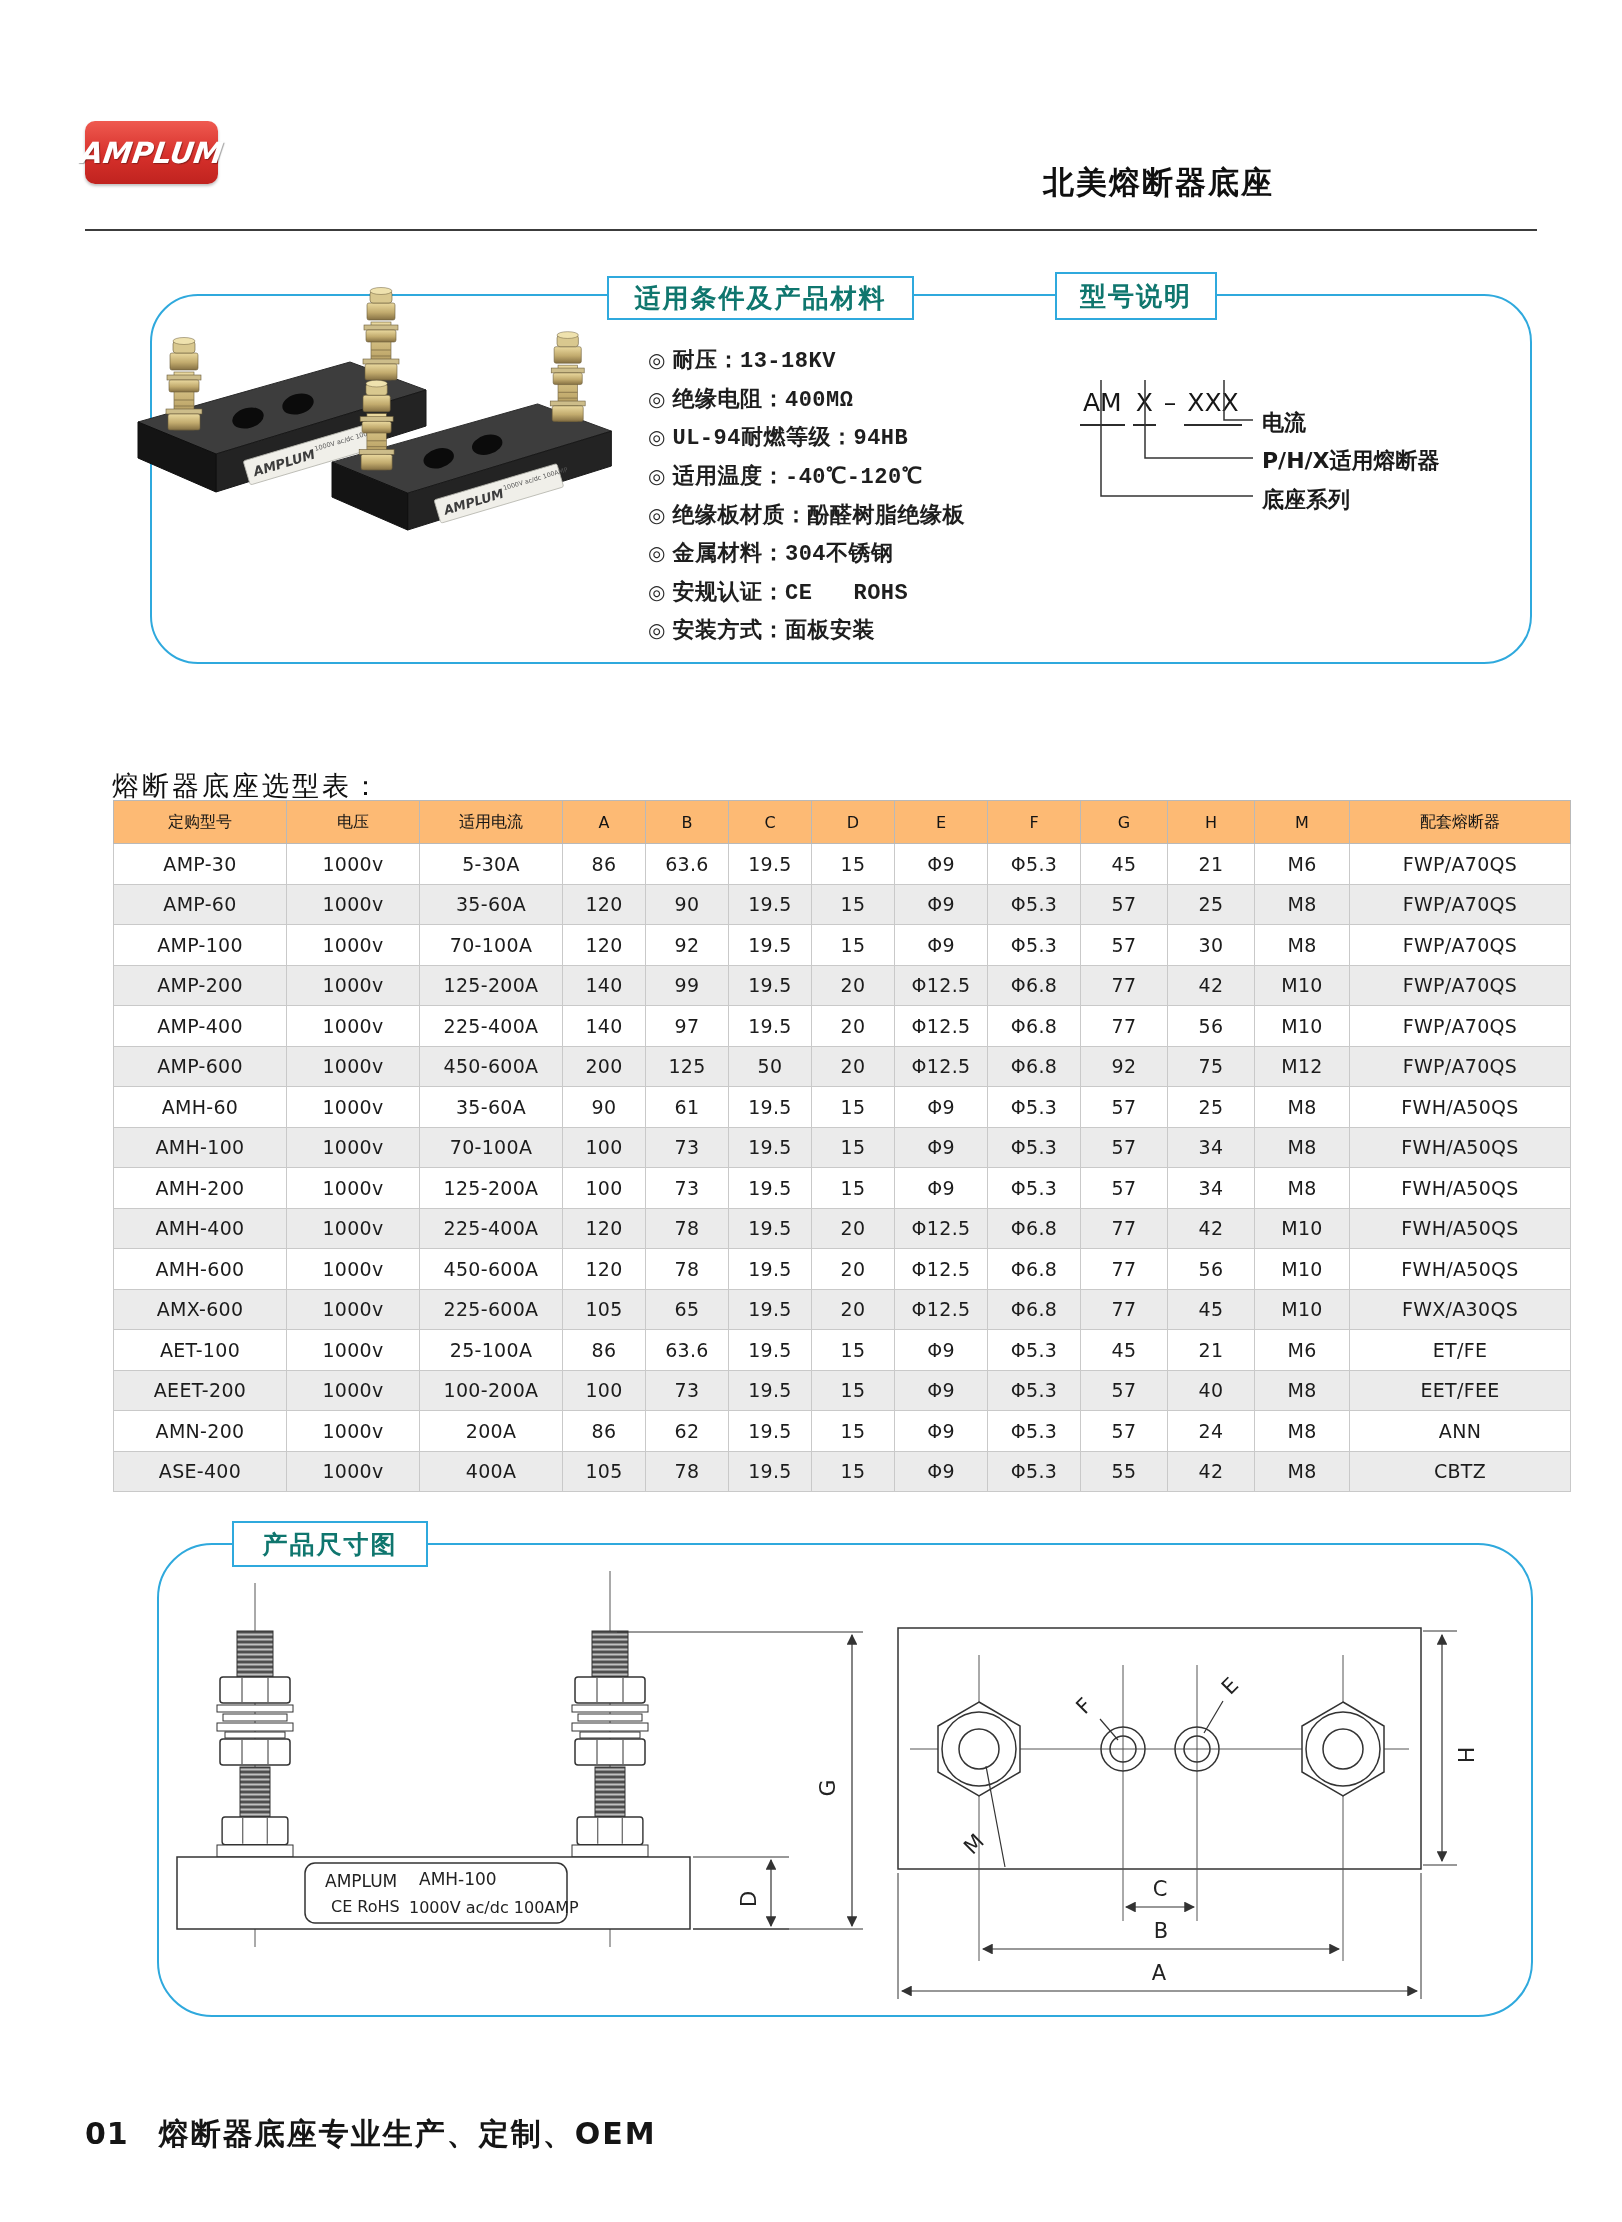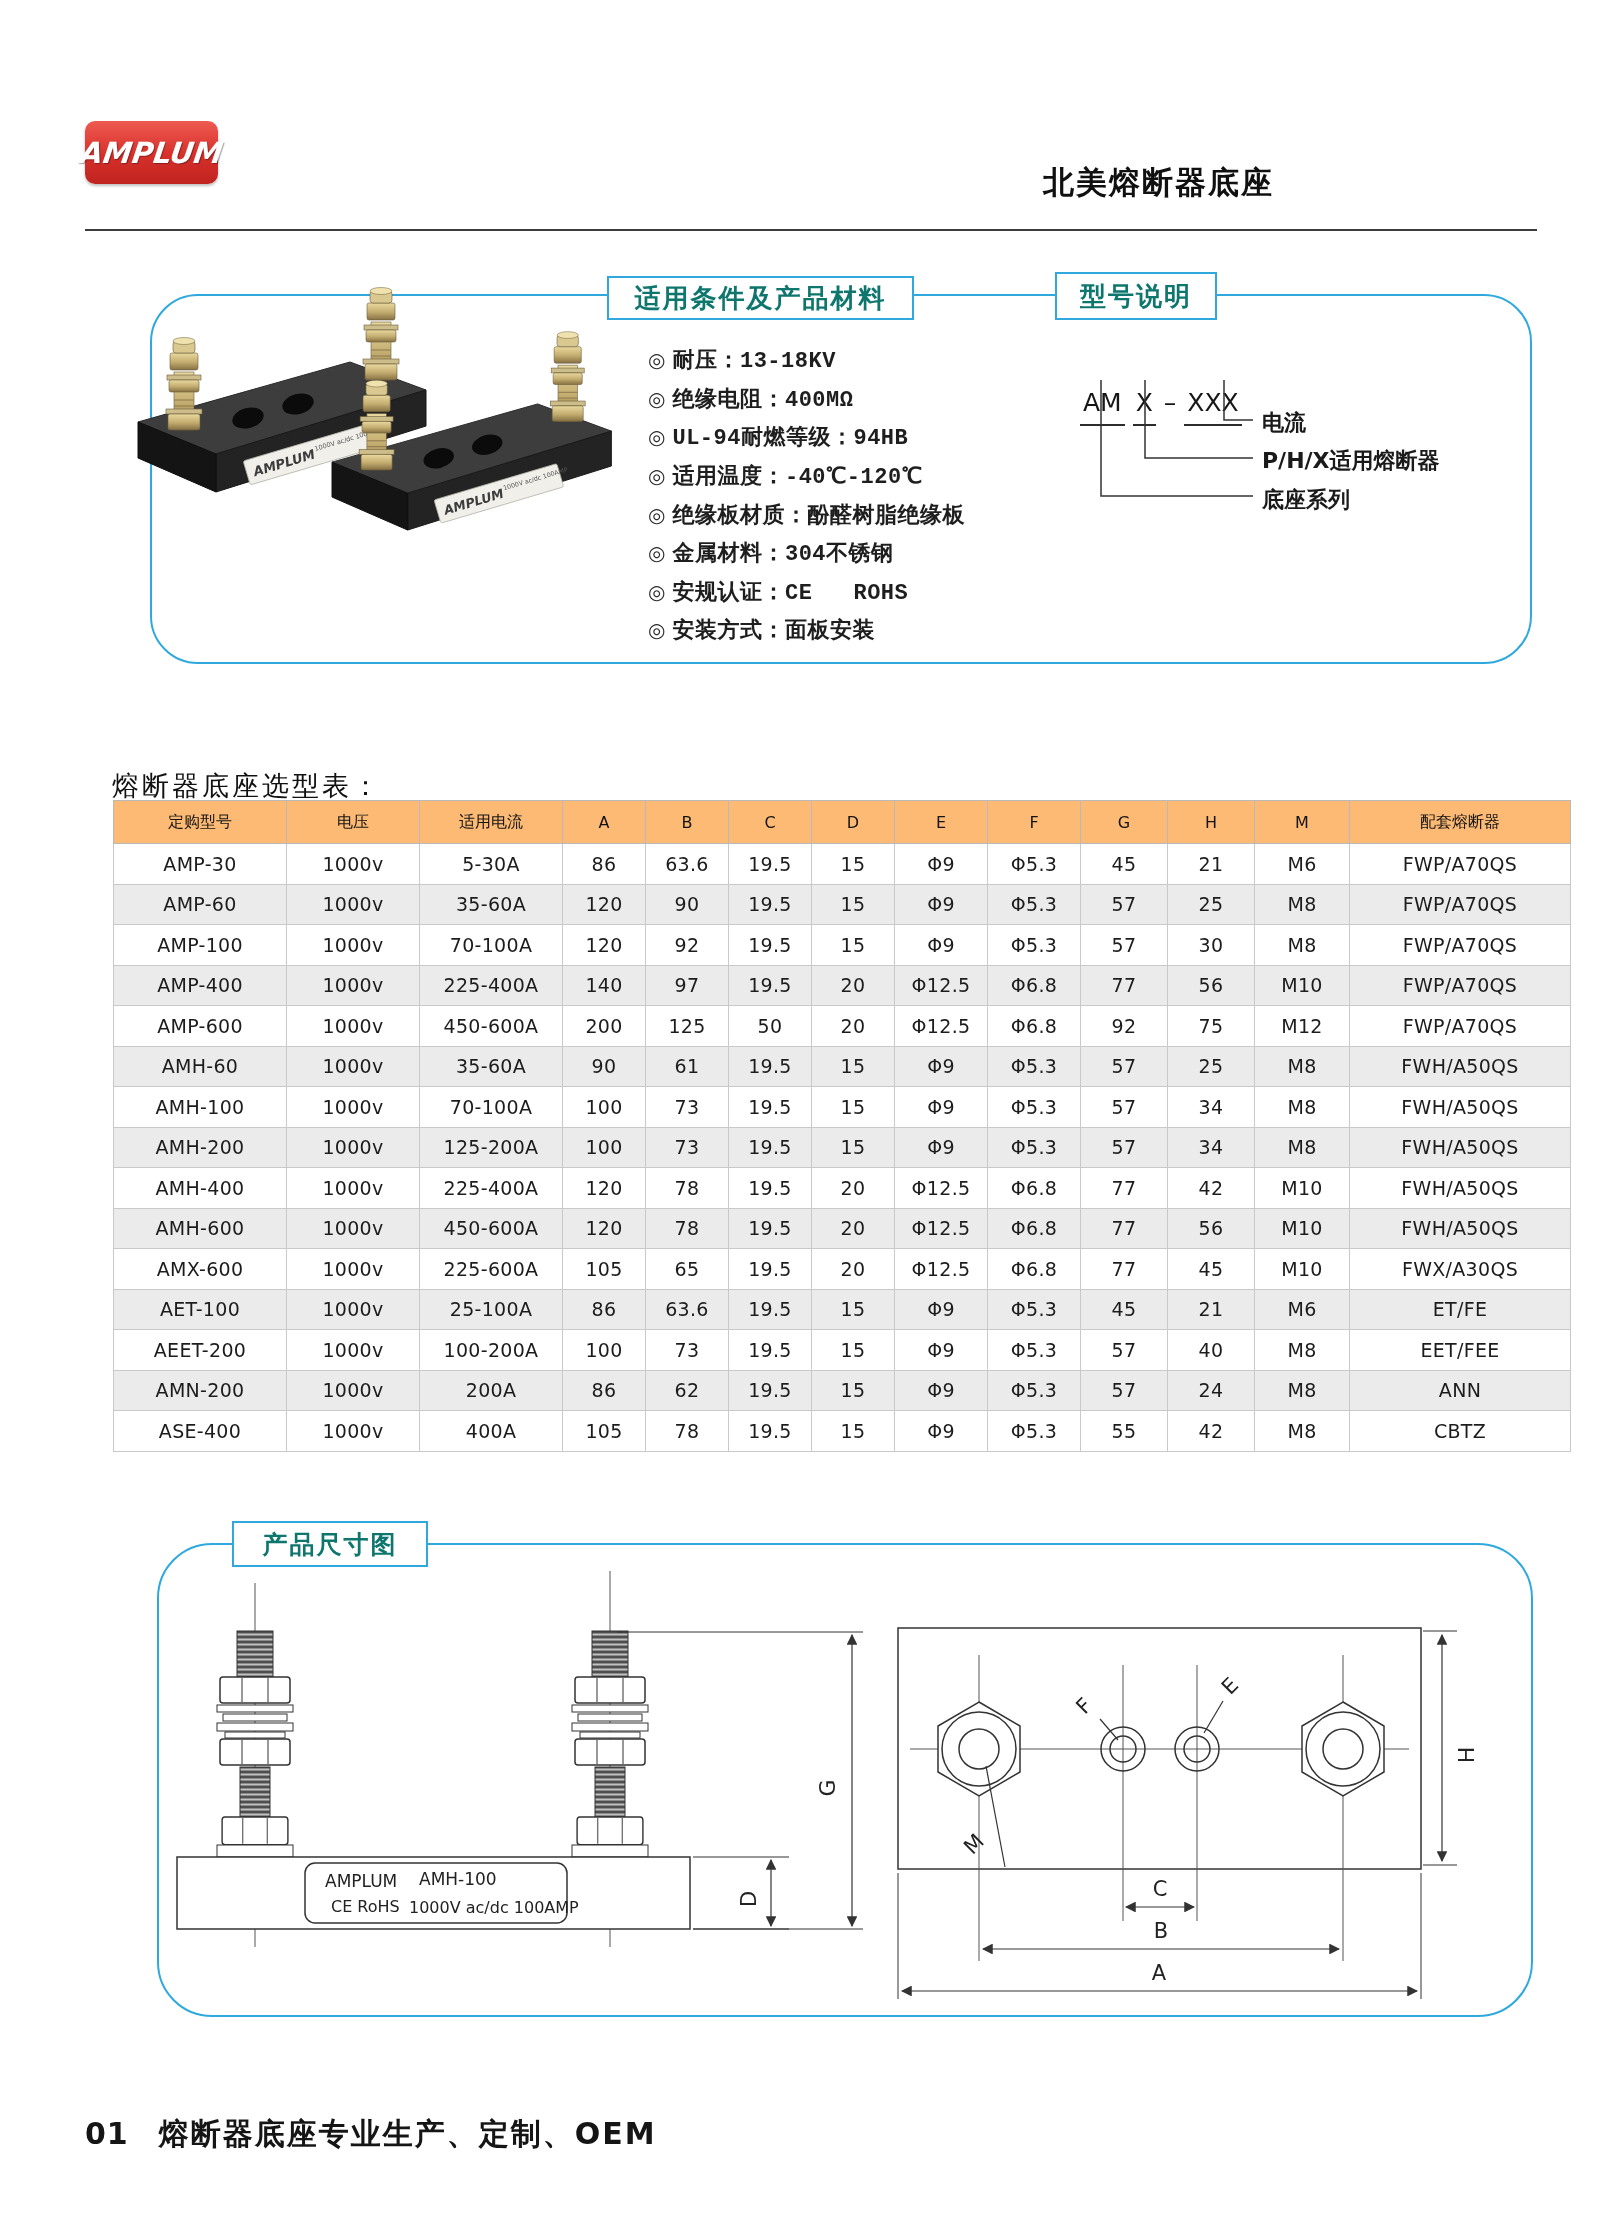--- a/index.html
+++ b/index.html
@@ -225,20 +225,35 @@
           <td>19.5</td>
           <td>15</td>
           <td>Φ9</td>
           <td>Φ5.3</td>
           <td>57</td>
           <td>30</td>
           <td>M8</td>
           <td>FWP/A70QS</td>
         </tr>
         <tr>
+          <td>AMP-200</td>
+          <td>1000v</td>
+          <td>125-200A</td>
+          <td>140</td>
+          <td>99</td>
+          <td>19.5</td>
+          <td>20</td>
+          <td>Φ12.5</td>
+          <td>Φ6.8</td>
+          <td>77</td>
+          <td>42</td>
+          <td>M10</td>
+          <td>FWP/A70QS</td>
+        </tr>
+        <tr>
           <td>AMP-400</td>
           <td>1000v</td>
           <td>225-400A</td>
           <td>140</td>
           <td>97</td>
           <td>19.5</td>
           <td>20</td>
           <td>Φ12.5</td>
           <td>Φ6.8</td>
           <td>77</td>

